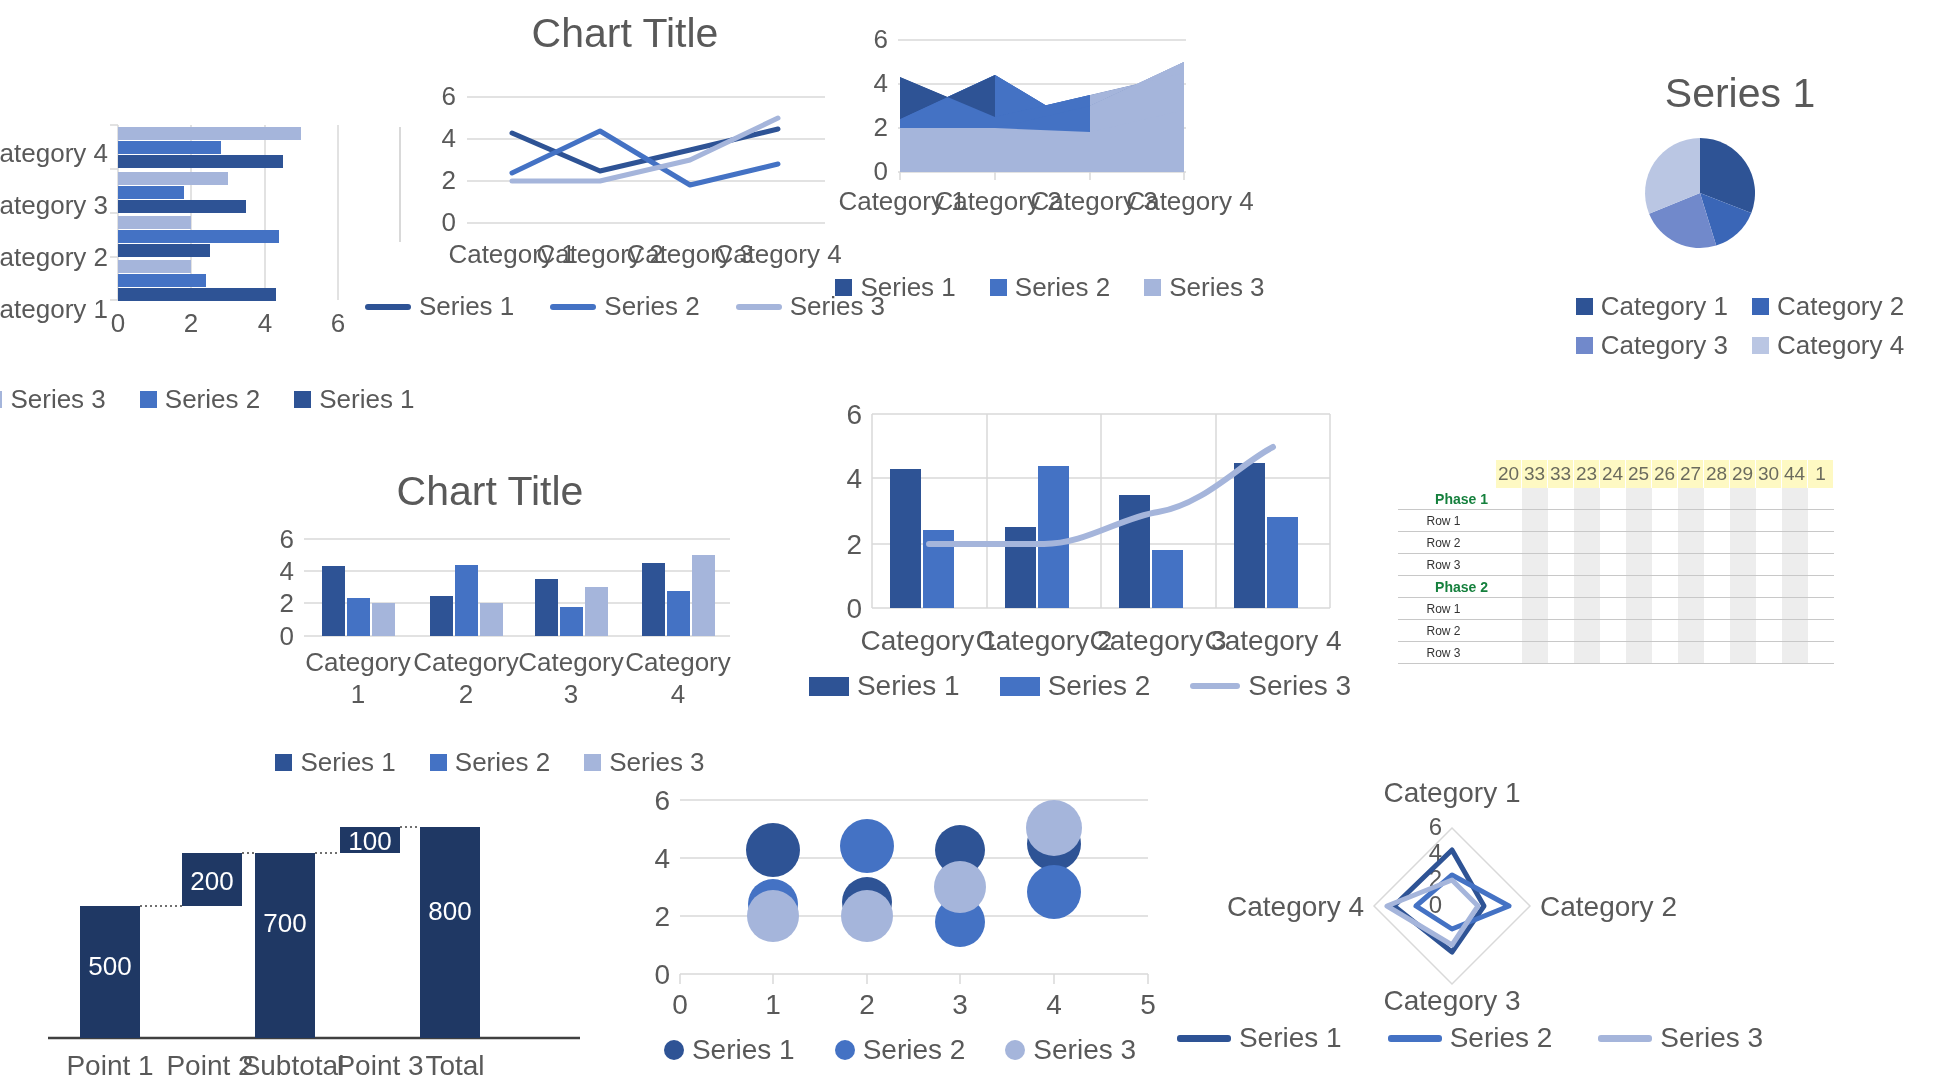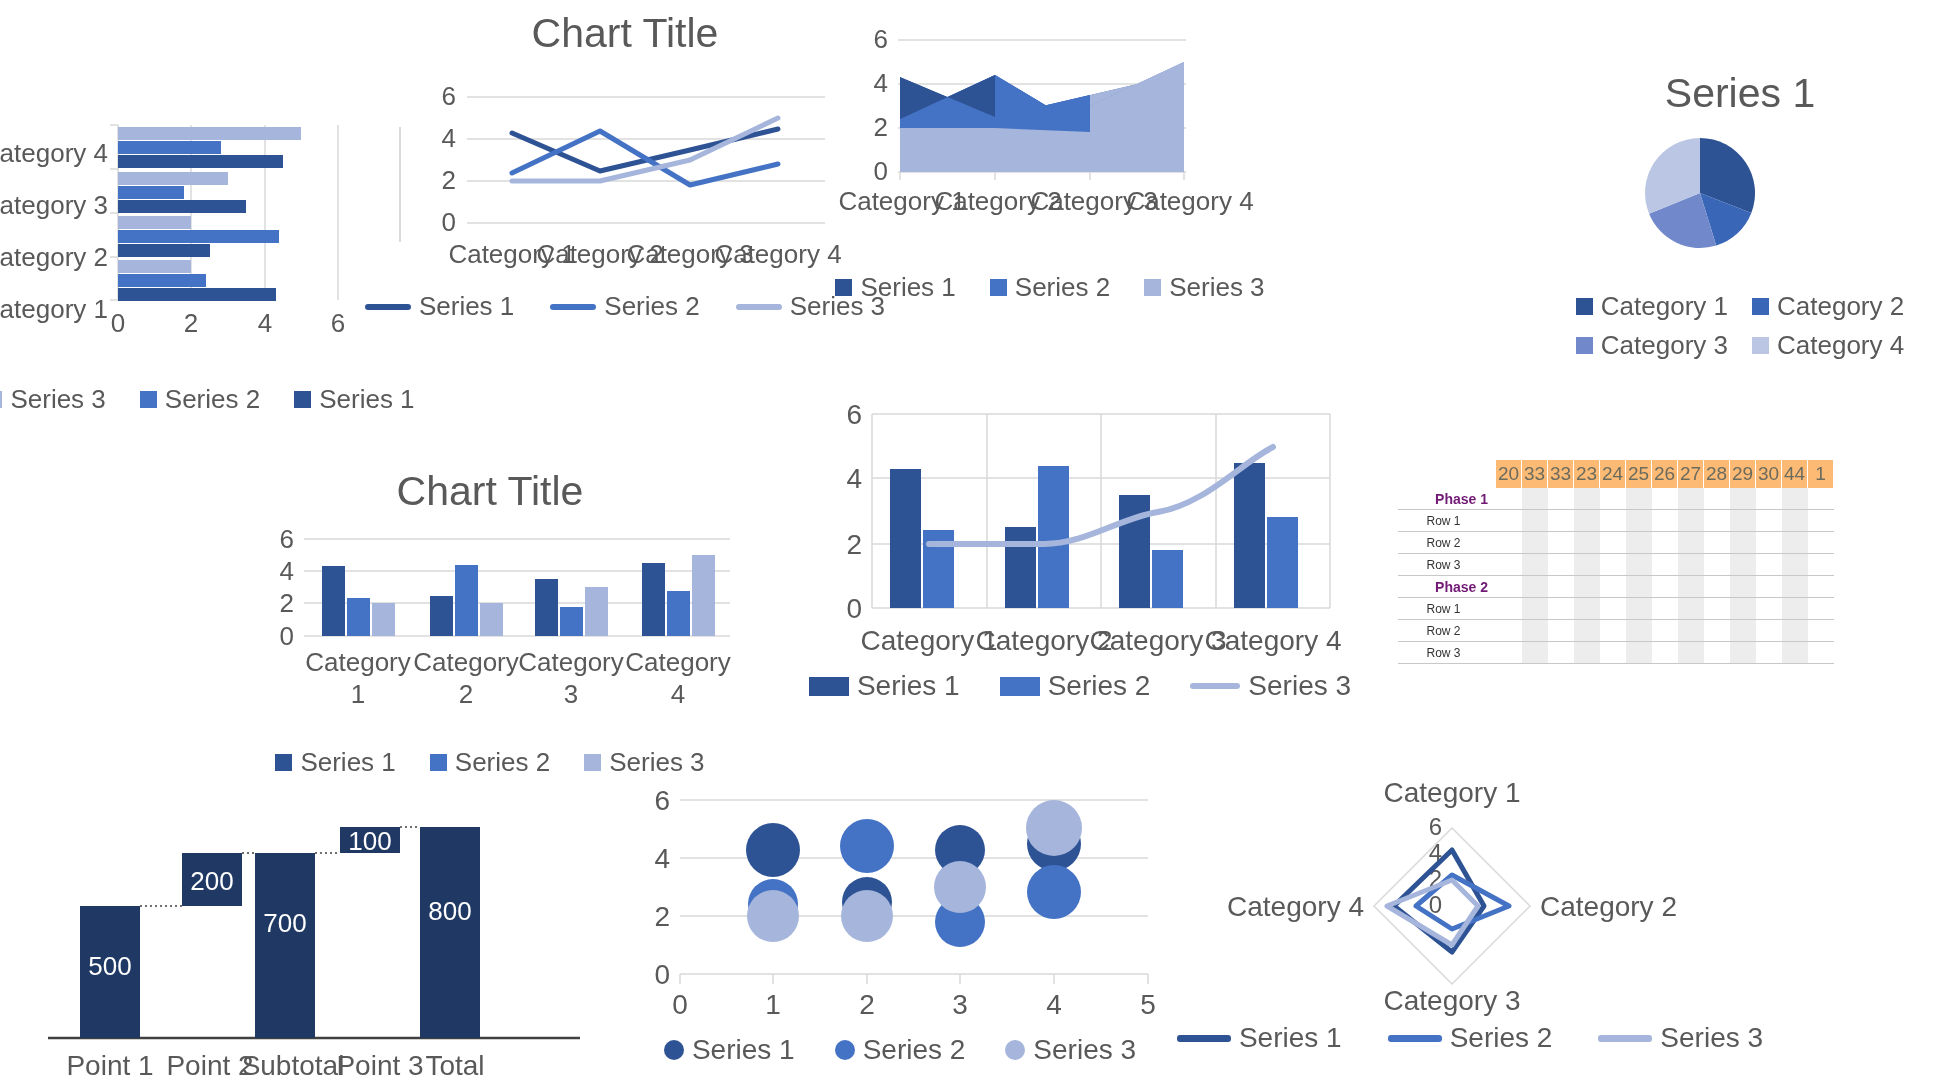--- a/index.html
+++ b/index.html
@@ -41,32 +41,32 @@
   .gantt table { border-collapse: collapse; }
   .g-month {
     background: #7F9DB9;
     color: #1b2838;
     font-size: 24px;
     font-weight: 400;
     text-align: center;
     height: 32px;
   }
   .g-day {
-    background: #fdba74;
+    background: #fef9c3;
     color: #6b6b5e;
     font-size: 19px;
     text-align: center;
     height: 26px;
     width: 23px;
     border-right: 1px solid #fff;
   }
   .g-phase {
     font-size: 14px;
     font-weight: bold;
-    color: #701a75;
+    color: #15803d;
     text-align: right;
     padding-right: 8px;
     height: 19px;
     border-bottom: 1px solid #c8c8c8;
     white-space: nowrap;
   }
   .g-row {
     font-size: 12px;
     color: #333;
     text-align: center;

